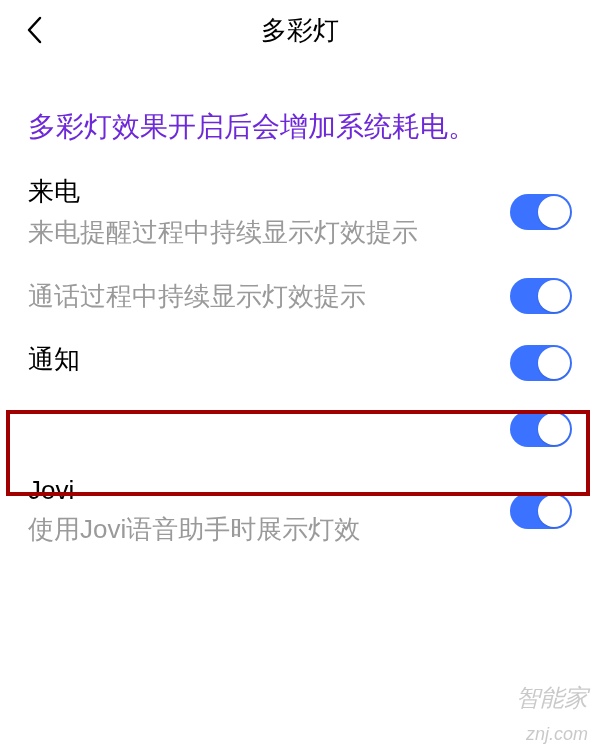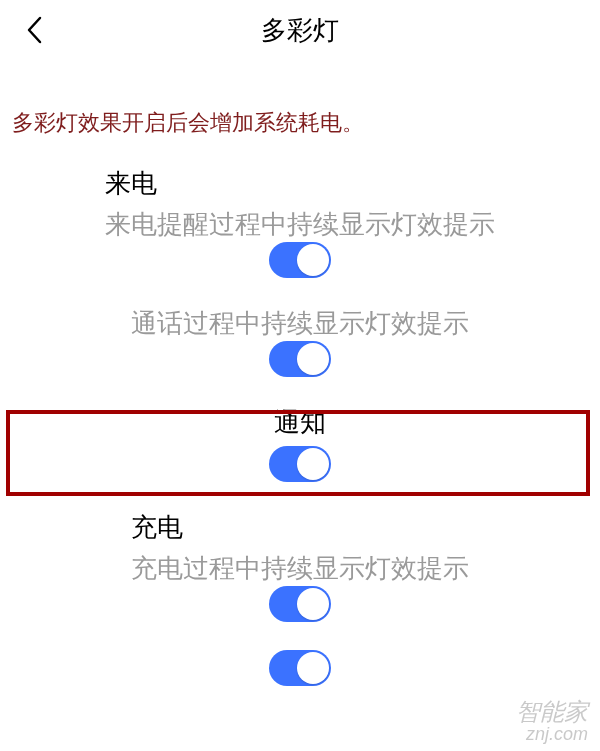--- a/index.html
+++ b/index.html
@@ -35,33 +35,32 @@
       width: 100%;
       height: 100%;
     }
     .header-title {
       font-size: 26px;
       font-weight: 500;
       color: #000;
       font-family: Liberation Mono, monospace;
     }
     .description {
-      padding: 48px 28px 14px 12px;
-      font-size: 22px;
-      color: #7f1d1d;
+      padding: 48px 28px 14px 28px;
+      font-size: 28px;
+      color: #6d28d9;
     }
     .settings-list {
       padding: 0;
     }
     .setting-item {
       display: flex;
       align-items: center;
       justify-content: flex-end;
       padding: 14px 28px;
-      flex-direction: column;
     }
     .setting-text {
       flex: 1;
     }
     .setting-title {
       font-size: 26px;
       font-weight: 400;
       color: #000;
       margin-bottom: 6px;
     }
@@ -108,20 +107,21 @@
     }
     .watermark-top {
       font-size: 24px;
       color: rgba(100,100,100,0.35);
       font-weight: 300;
     }
     .watermark-bottom {
       font-size: 18px;
       color: rgba(100,100,100,0.35);
       font-weight: 300;
+      margin-top: 14px;
     }
   </style>
 </head>
 <body>
 
 <div class="header">
   <div class="back-icon">
     <svg viewBox="0 0 18 30" fill="none" stroke="#000" stroke-width="2.5" stroke-linecap="round" stroke-linejoin="round">
       <polyline points="14,3 3,15 14,27"></polyline>
     </svg>
@@ -148,34 +148,34 @@
     <div class="toggle"></div>
   </div>
 
   <div class="setting-item">
     <div class="setting-text">
       <div class="setting-title">通知</div>
     </div>
     <div class="toggle"></div>
   </div>
 
-  <div class="setting-item">
-    <div class="setting-text">
-      <div class="setting-title">充电</div>
-      <div class="setting-subtitle">充电过程中持续显示灯效提示</div>
-    </div>
-    <div class="toggle"></div>
-  </div>
 
   <div class="setting-item">
     <div class="setting-text">
     </div>
     <div class="toggle"></div>
   </div>
 
+  <div class="setting-item">
+    <div class="setting-text">
+      <div class="setting-title">Jovi</div>
+      <div class="setting-subtitle">使用Jovi语音助手时展示灯效</div>
+    </div>
+    <div class="toggle"></div>
+  </div>
 
 </div>
 
 <div class="highlight-box"></div>
 
 <div class="watermark">
   <div class="watermark-top">智能家</div>
   <div class="watermark-bottom">znj.com</div>
 </div>
 

